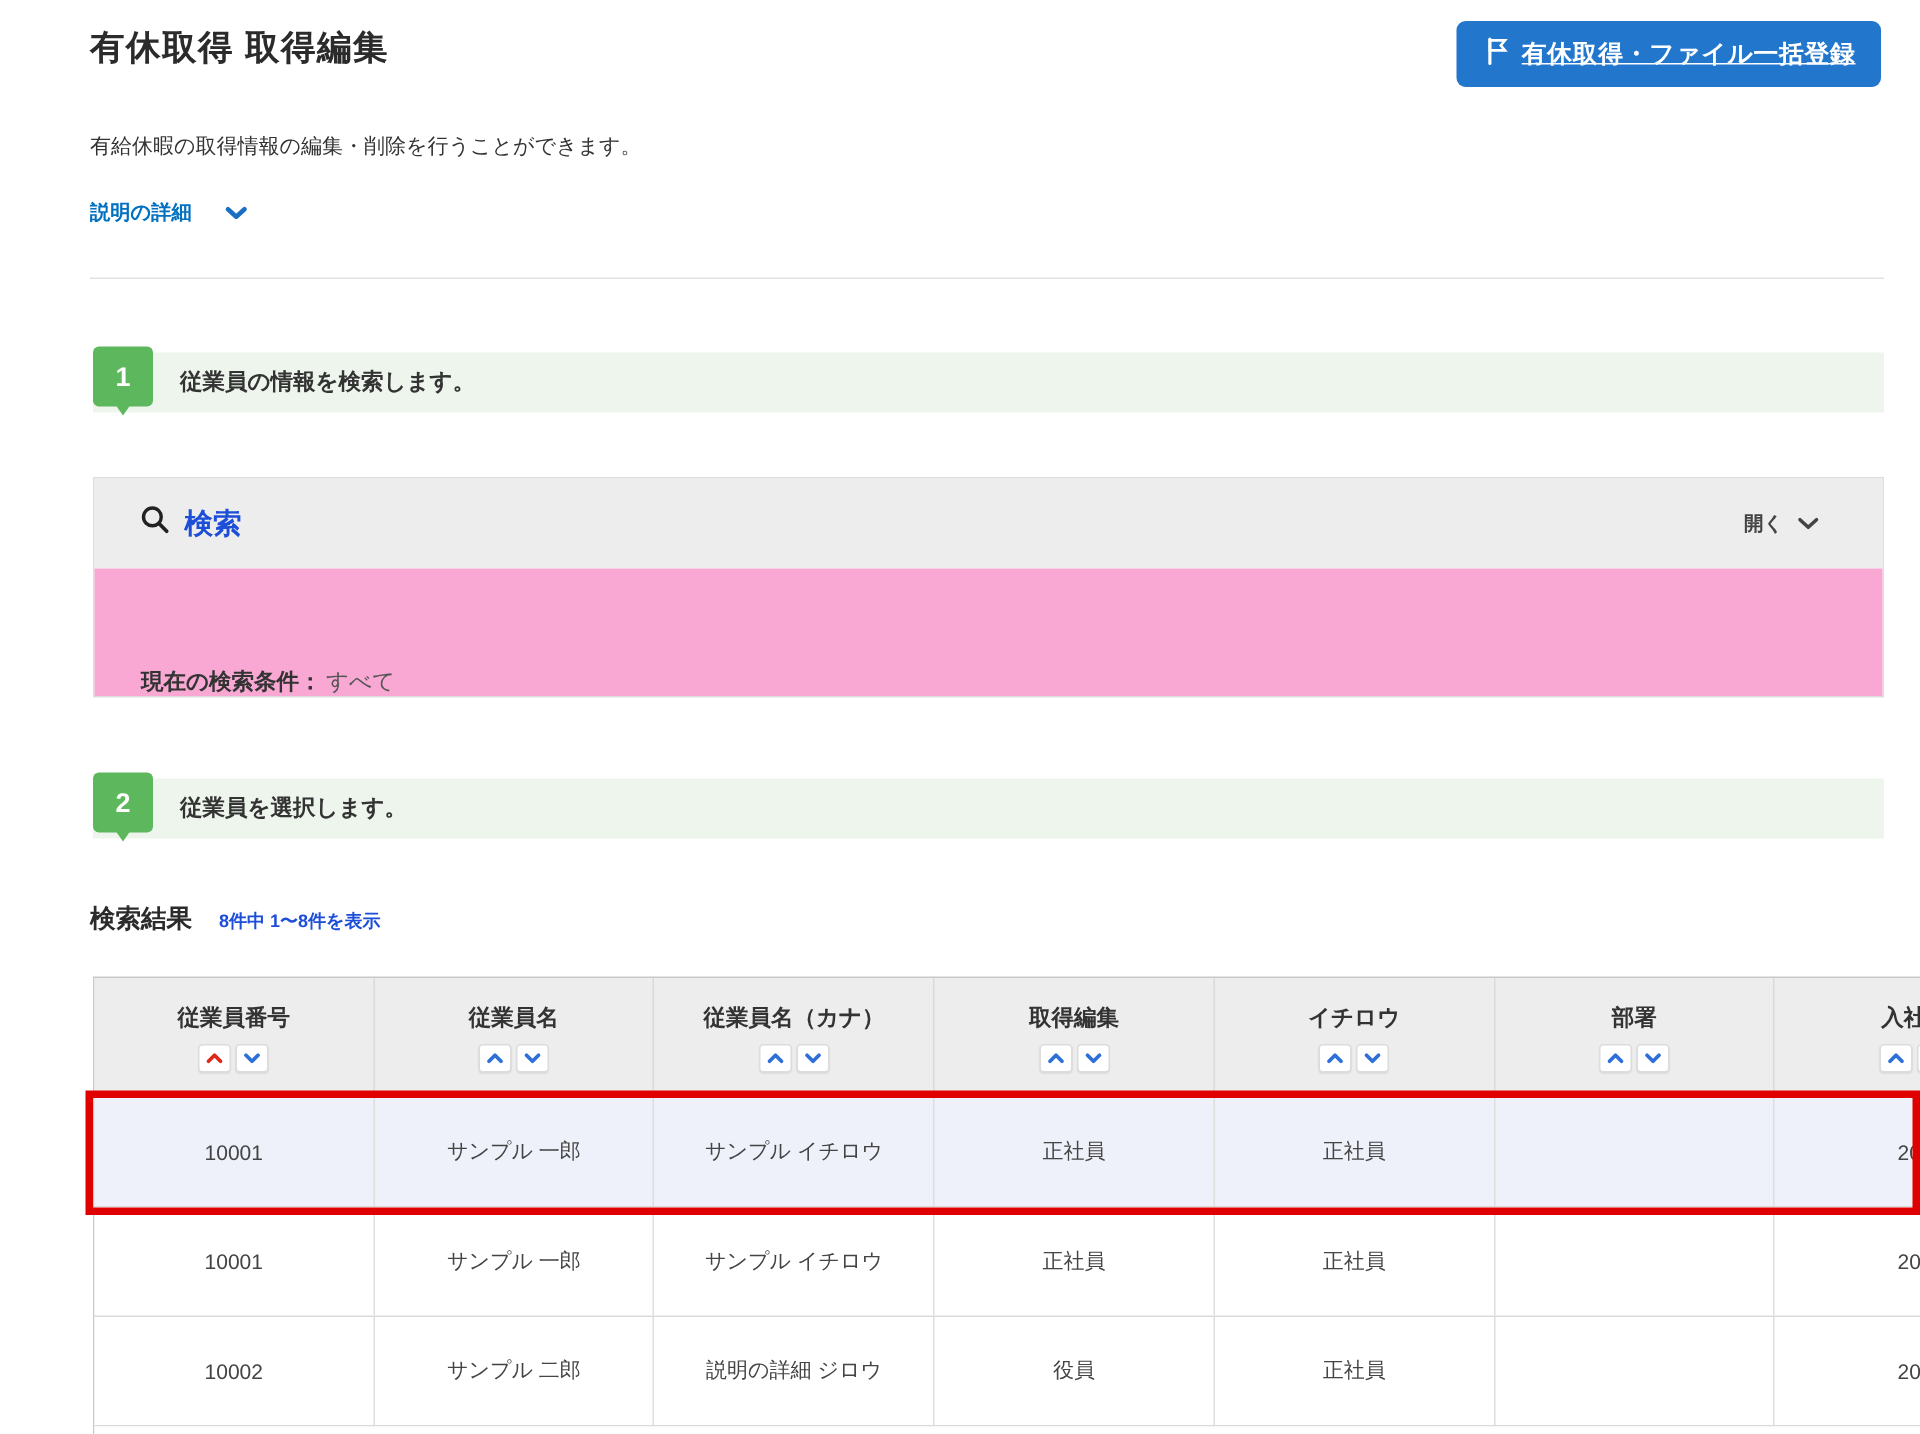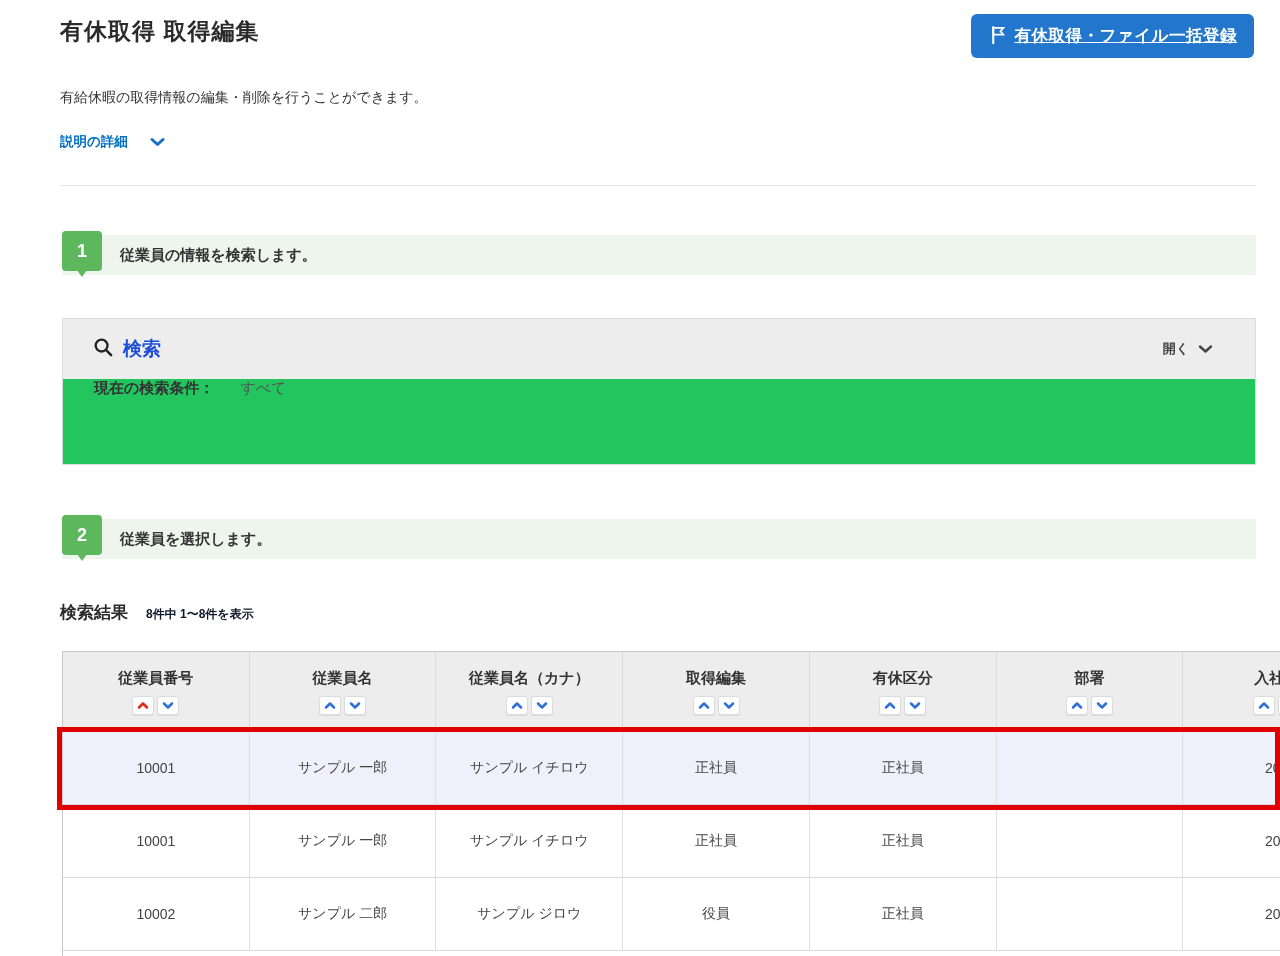--- a/index.html
+++ b/index.html
@@ -33,27 +33,27 @@
     position:absolute; left:13px; top:36px; width:0; height:0;
     border-left:7px solid transparent; border-right:7px solid transparent;
     border-top:10px solid var(--green);
   }
   .step-label { padding-left:58px; line-height:40px; font-weight:bold; font-size:15px; color:#333; }
 
   .search-panel { position:absolute; left:62px; top:318px; width:1194px; border:1px solid #ddd; background:#fff; box-sizing:border-box; }
   .sp-head { height:60px; background:var(--panel); display:flex; align-items:center; padding:0 42px 0 30px; cursor:pointer; }
   .sp-title { font-size:19px; font-weight:bold; color:#1d4ed8; margin-left:9px; }
   .sp-toggle { margin-left:auto; display:flex; align-items:center; gap:9px; font-size:13px; font-weight:bold; color:#444; cursor:pointer; }
-  .sp-body { height:85px; display:flex; align-items:flex-start; padding:0 31px; font-size:15px; background:#22c55e;gap:23px; }
+  .sp-body { height:85px; display:flex; align-items:flex-end; padding:0 31px; font-size:15px; background:#f9a8d4; }
   .cond-label { font-weight:bold; color:#333; }
   .cond-value { color:#555; margin-left:3px; }
 
   .results-head { position:absolute; left:60px; top:601px; display:flex; align-items:baseline; gap:18px; }
   .rh-title { font-size:17px; font-weight:bold; color:#2b2b2b; }
-  .rh-count { font-size:12px; font-weight:bold; color:#0f172a; }
+  .rh-count { font-size:12px; font-weight:bold; color:#1d4ed8; }
 
   .table { position:absolute; left:62px; top:651px; width:1309px; border:1px solid #c9c9c9; box-sizing:border-box; background:#fff; }
   .thead { display:flex; height:80px; background:var(--panel); border-bottom:1px solid #c9c9c9; box-sizing:border-box; }
   .th { width:187px; box-sizing:border-box; border-right:1px solid #dadada; display:flex; flex-direction:column; align-items:center; justify-content:center; gap:8px; }
   .th:last-child { border-right:none; }
   .th-label { font-size:15px; font-weight:bold; color:#333; }
   .sort { display:flex; gap:3px; }
   .sort-btn {
     width:22px; height:19px; background:#fff; border:1px solid #dcdcdc; border-radius:3px;
     display:flex; align-items:center; justify-content:center; cursor:pointer; padding:0;
@@ -202,21 +202,21 @@
               </svg>
             </button>
             <button class="sort-btn">
               <svg width="12" height="9" viewBox="0 0 12 9" style="transform:rotate(180deg)">
                 <polyline points="2,6.5 6,2.5 10,6.5" fill="none" stroke="#2e6fd8" stroke-width="2.5" stroke-linecap="round" stroke-linejoin="round"></polyline>
               </svg>
             </button>
           </div>
         </div>
         <div class="th">
-          <div class="th-label">有休区分</div>
+          <div class="th-label">イチロウ</div>
           <div class="sort">
             <button class="sort-btn">
               <svg width="12" height="9" viewBox="0 0 12 9">
                 <polyline points="2,6.5 6,2.5 10,6.5" fill="none" stroke="#2e6fd8" stroke-width="2.5" stroke-linecap="round" stroke-linejoin="round"></polyline>
               </svg>
             </button>
             <button class="sort-btn">
               <svg width="12" height="9" viewBox="0 0 12 9" style="transform:rotate(180deg)">
                 <polyline points="2,6.5 6,2.5 10,6.5" fill="none" stroke="#2e6fd8" stroke-width="2.5" stroke-linecap="round" stroke-linejoin="round"></polyline>
               </svg>
@@ -265,21 +265,21 @@
           <div class="td">サンプル 一郎</div>
           <div class="td">サンプル イチロウ</div>
           <div class="td">正社員</div>
           <div class="td">正社員</div>
           <div class="td"></div>
           <div class="td">201</div>
         </div>
         <div class="row">
           <div class="td">10002</div>
           <div class="td">サンプル 二郎</div>
-          <div class="td">サンプル ジロウ</div>
+          <div class="td">説明の詳細 ジロウ</div>
           <div class="td">役員</div>
           <div class="td">正社員</div>
           <div class="td"></div>
           <div class="td">201</div>
         </div>
       </div>
     <div class="row stub"></div>
   </div>
 
   <div class="annotation"></div>

